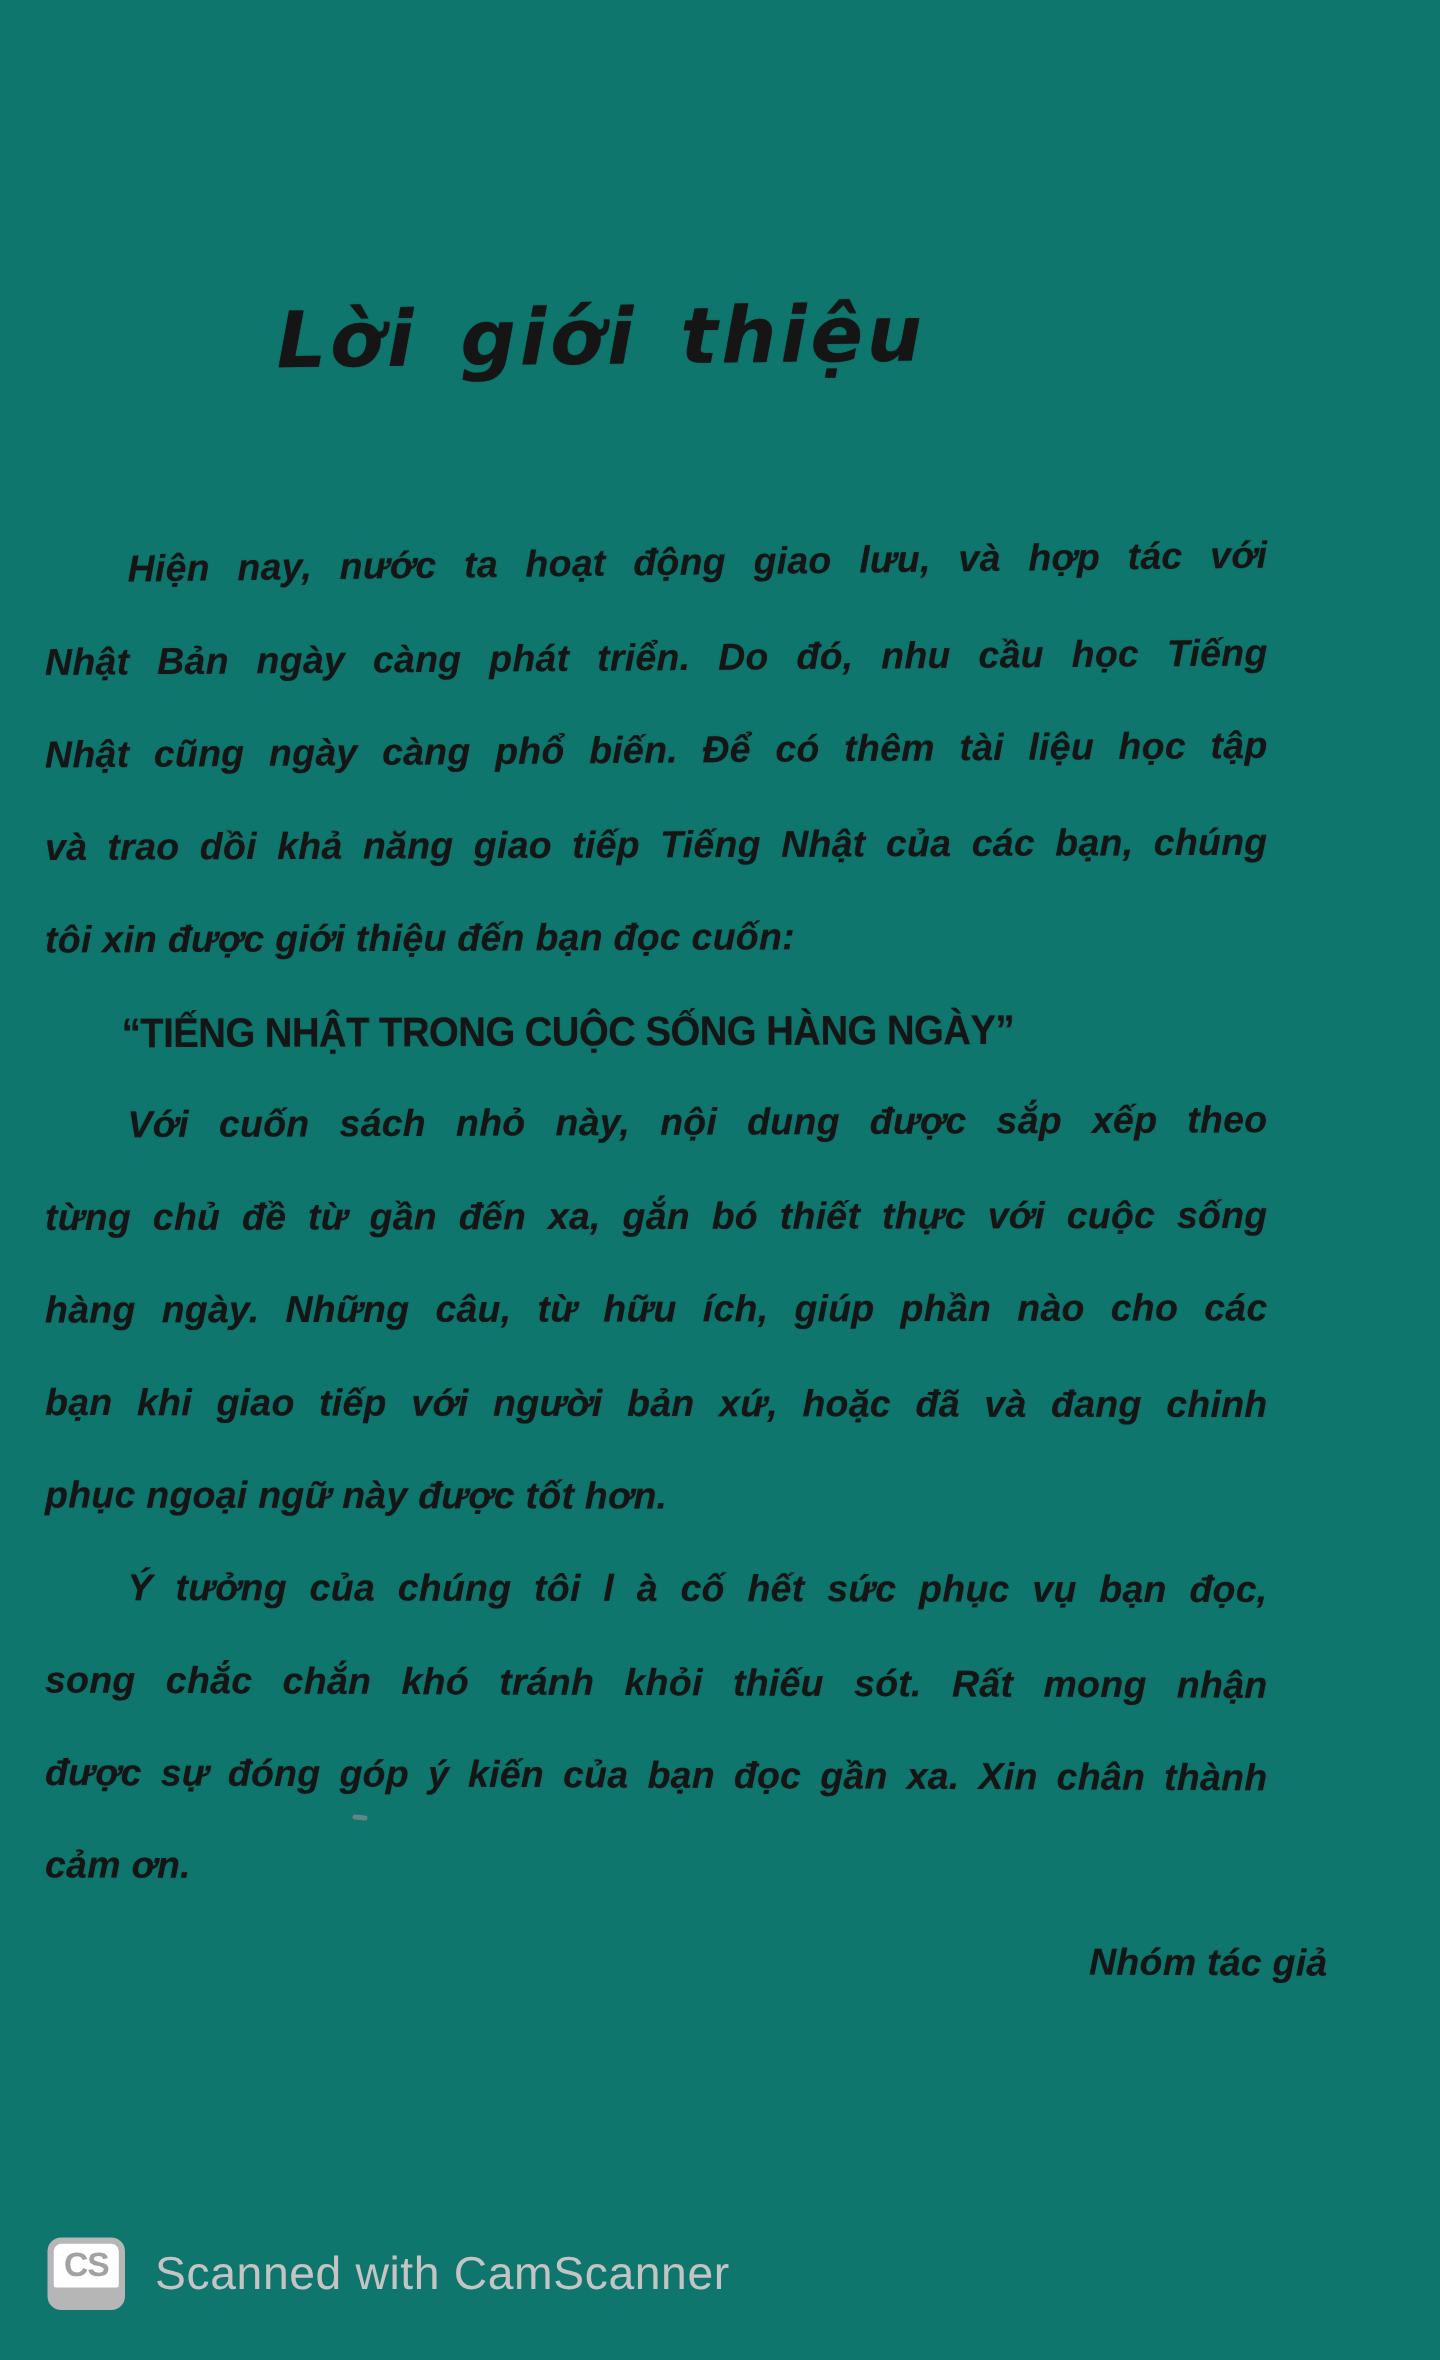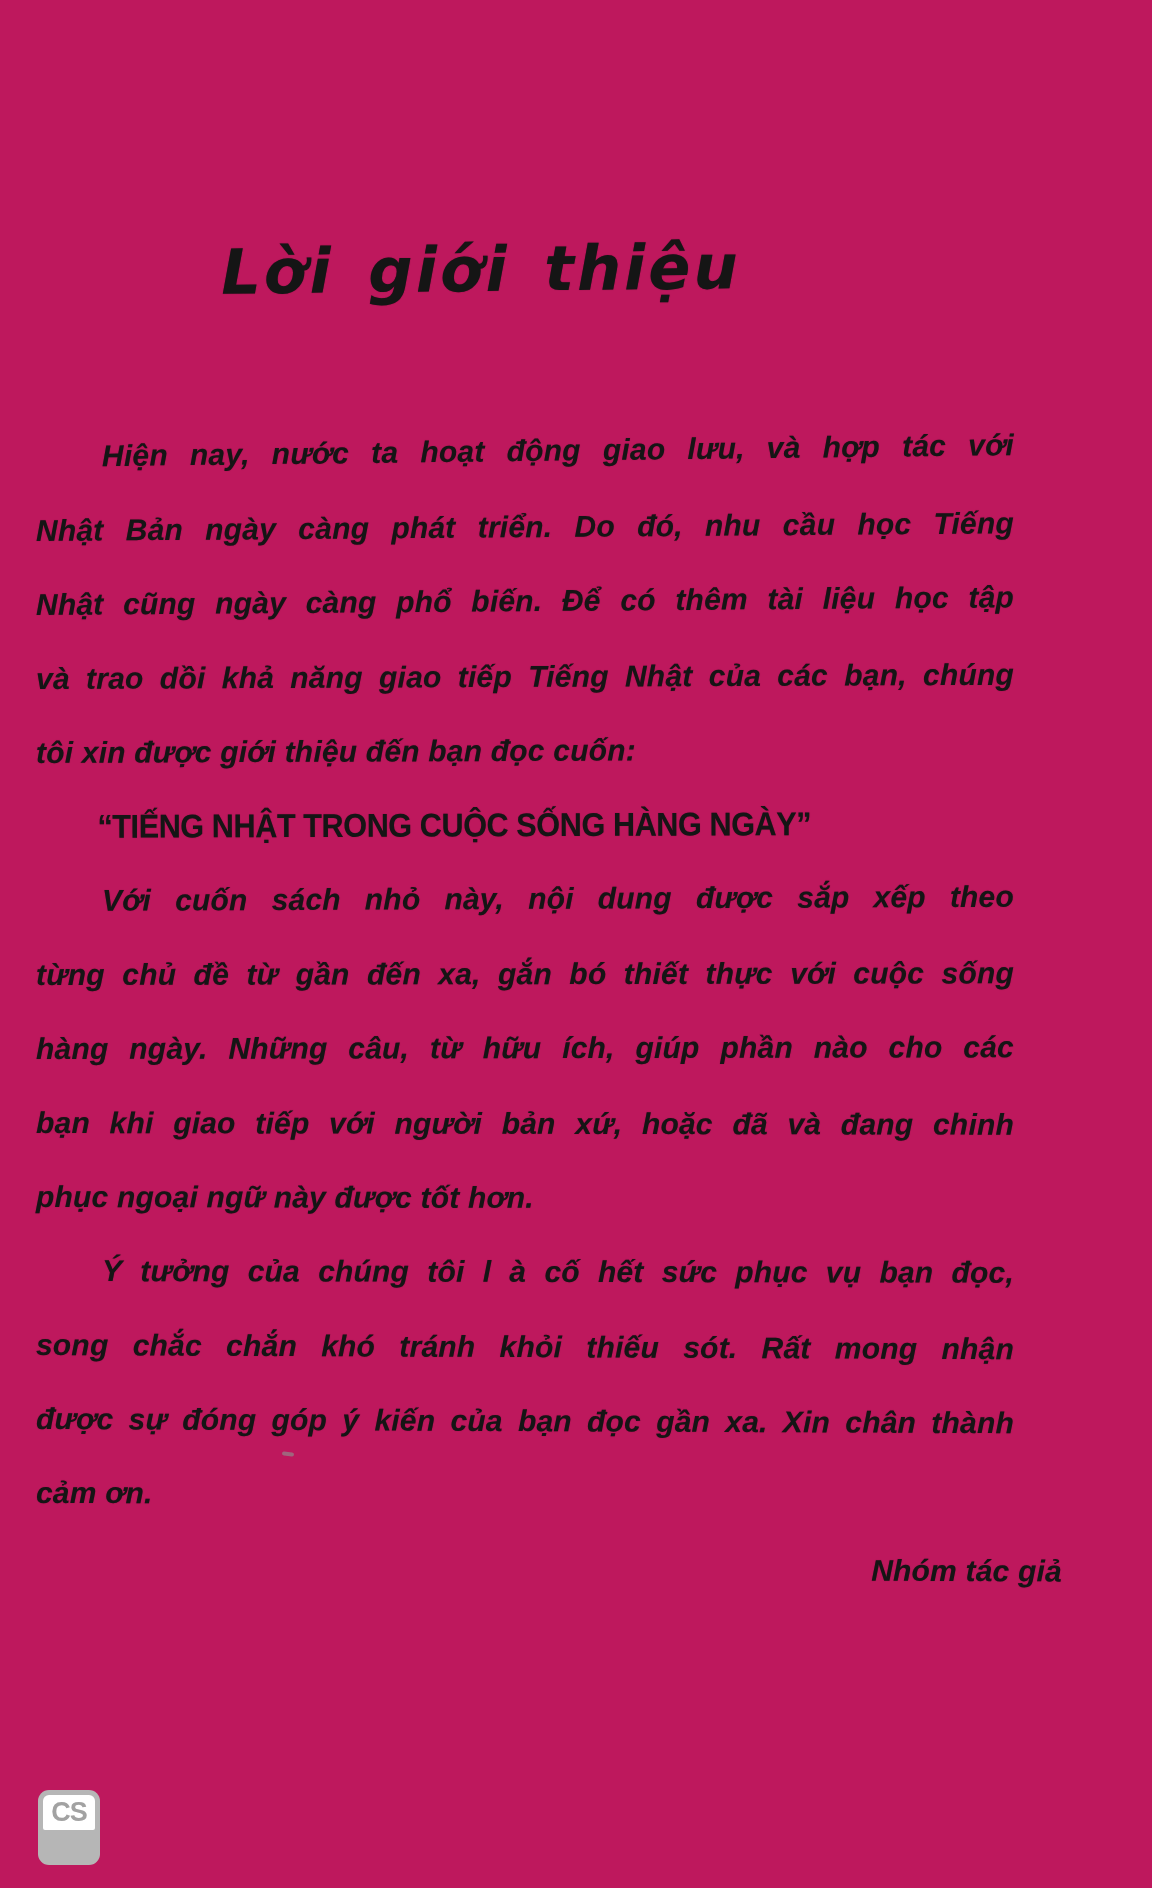--- a/index.html
+++ b/index.html
@@ -1,20 +1,20 @@
 <!DOCTYPE html>
 <html lang="vi"><head>
 <meta charset="utf-8">
 <style>
   html, body { margin: 0; padding: 0; background: #ffffff; }
   .page {
     position: relative;
     width: 1152px;
     height: 1888px;
-    background: #be185d;
+    background: #0f766e;
     overflow: hidden;
     font-family: "Liberation Sans", sans-serif;
     color: #151515;
   }
   
   .title {
     position: absolute;
     top: 233px;
     left: 0;
     width: 100%;
@@ -84,21 +84,21 @@
   .watermark {
     position: absolute;
     left: 38px;
     top: 1790px;
     display: flex;
     align-items: center;
     gap: 24px;
   }
   .cs-logo {
     width: 62px;
-    height: 75px;
+    height: 58px;
     background: #b6b6b6;
     border-radius: 11px;
     position: relative;
     flex: 0 0 auto;
   }
   .cs-inner {
     position: absolute;
     left: 5px; top: 5px; right: 5px; height: 35px;
     background: #ffffff;
     border-radius: 6px 6px 2px 2px;
@@ -146,15 +146,16 @@
 
     <p class="line signature rF">Nhóm tác giả</p>
   </div>
 
   <div class="speck"></div>
 
   <div class="watermark">
     <div class="cs-logo">
       <div class="cs-inner">CS</div>
     </div>
+    <span class="wm-text">Scanned with CamScanner</span>
   </div>
 
 </div>
 
 </body></html>

